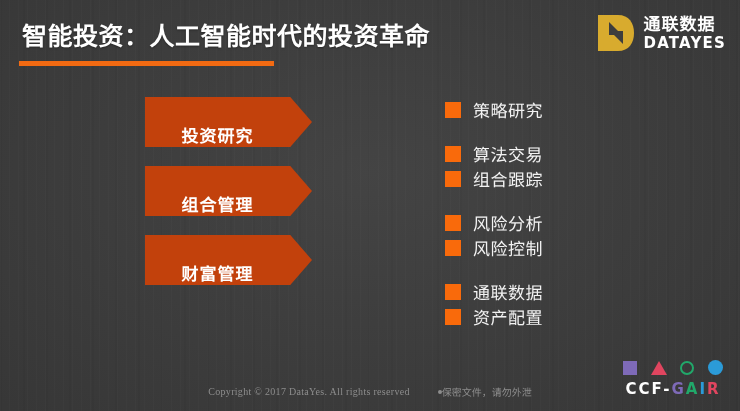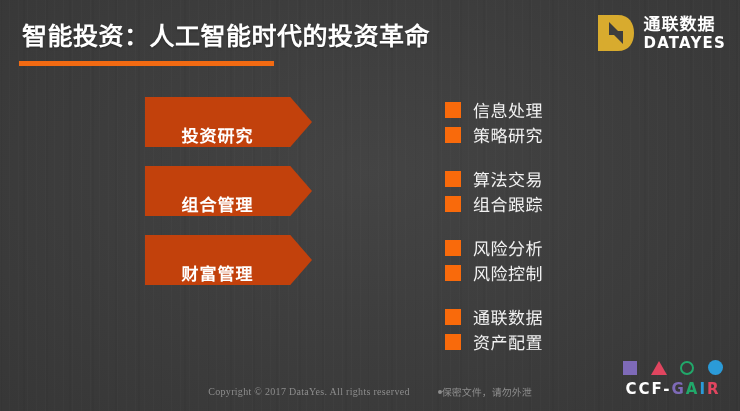--- a/index.html
+++ b/index.html
@@ -260,24 +260,20 @@
     </div>
     <div class="arrow">
       <span>财富管理</span>
     </div>
   </div>
 
   <div class="bullets">
     <div class="bullet-group">
       <div class="bullet-row">
         <span class="bullet-sq"></span>
-        <span class="bullet-text">信息处理</span>
-      </div>
-      <div class="bullet-row">
-        <span class="bullet-sq"></span>
         <span class="bullet-text">策略研究</span>
       </div>
     </div>
     <div class="bullet-group">
       <div class="bullet-row">
         <span class="bullet-sq"></span>
         <span class="bullet-text">算法交易</span>
       </div>
       <div class="bullet-row">
         <span class="bullet-sq"></span>

